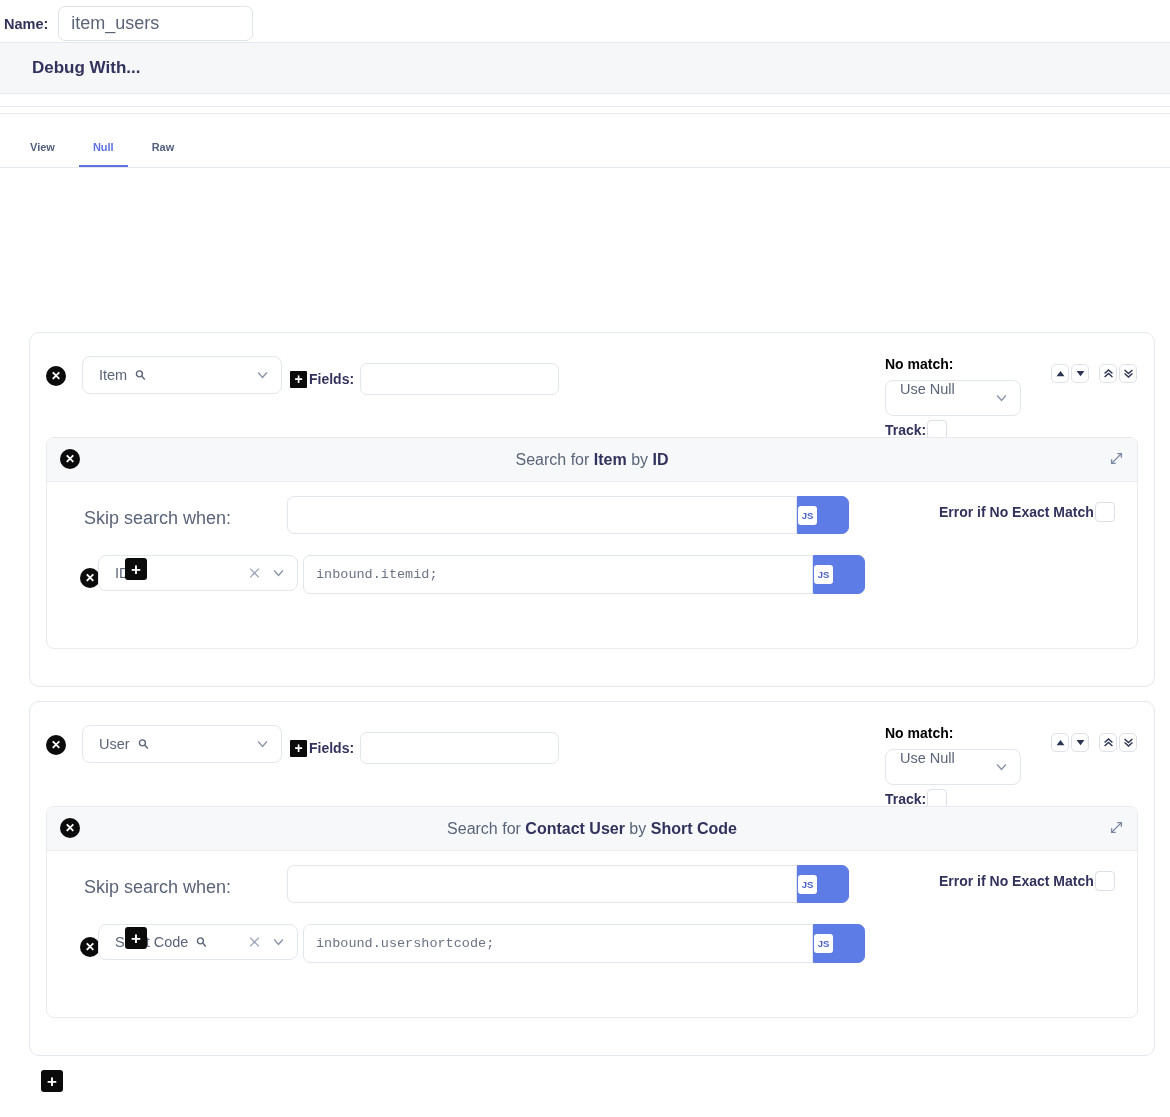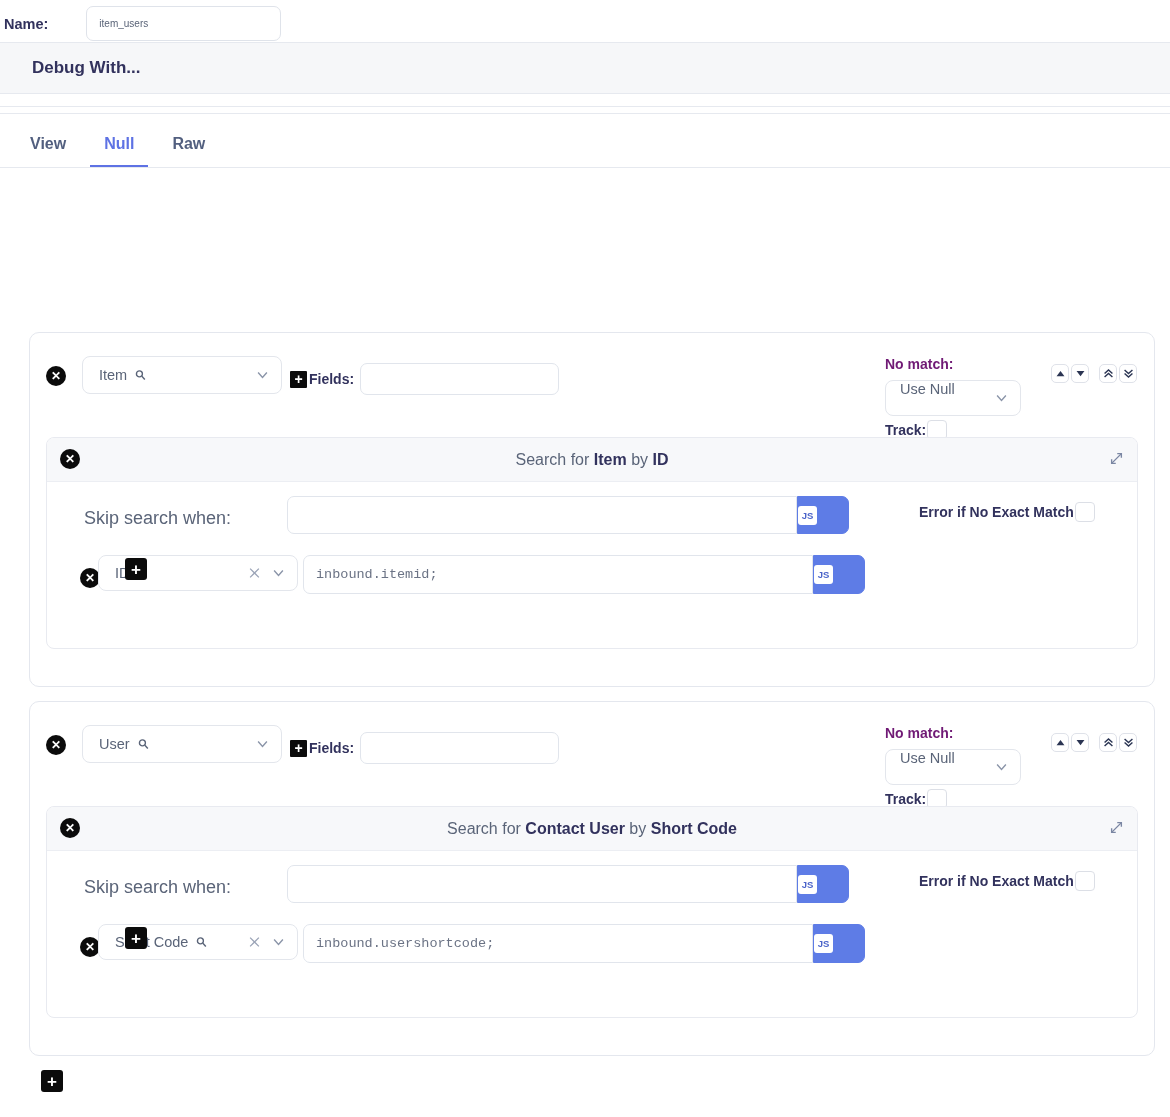--- a/index.html
+++ b/index.html
@@ -19,22 +19,22 @@
     display: flex; align-items: center; gap: 10px;
   }
   .name-label {
     font-size: 14.5px; font-weight: bold; color: #32325d;
     margin-left: 4px;
   }
   .name-input {
     width: 195px; height: 35px;
     border: 1px solid #dfe3ea; border-radius: 7px;
     background: #fff; color: #5a6478;
-    font-size: 10px; font-family: "Liberation Sans", sans-serif;
-    padding: 0 12px; outline: none; margin-left: 28px;
+    font-size: 18px; font-family: "Liberation Sans", sans-serif;
+    padding: 0 12px; outline: none;
   }
 
   
   .card-outer {
     position: absolute; left: -9px; top: 42px;
     width: 1190px;
     border: 1px solid #e6e9ef; border-radius: 9px;
     background: #ffffff;
   }
   .card-header {
@@ -60,21 +60,21 @@
     border-top-left-radius: 9px; border-top-right-radius: 9px;
     background: #fff;
     height: 55px;
   }
   .tabs {
     display: flex; align-items: flex-end;
     height: 54px; padding-left: 24px;
     border-bottom: 1px solid #e6e9ef;
   }
   .tab {
-    font-size: 16px; font-weight: bold; color: #525f7f;
+    font-size: 11px; font-weight: bold; color: #525f7f;
     padding: 0 14px 12px 14px; cursor: pointer;
     border-bottom: 2px solid transparent;
     margin-right: 10px;
   }
   .tab.active { color: #5e72e4; border-bottom-color: #5e72e4; }
 
   
   .resource-row {
     position: absolute; left: 0; top: 186px;
     display: flex; align-items: center;
@@ -164,21 +164,21 @@
   .fields-label { font-size: 14px; font-weight: bold; color: #32325d; margin-left: 2px; }
   .fields-input {
     margin-left: 6px;
     width: 199px; height: 32px;
     border: 1px solid #e1e5ec; border-radius: 7px; background: #fff;
     font-size: 14px; padding: 0 10px; outline: none;
     font-family: "Liberation Sans", sans-serif; color: #5a6478;
   }
 
   .nomatch-grp { position: absolute; left: 855px; top: 23px; }
-  .nomatch-label { font-size: 14px; font-weight: bold; color: #701a75; margin-bottom: 8px; }
+  .nomatch-label { font-size: 14px; font-weight: bold; color: #000000; margin-bottom: 8px; }
   .nomatch-sel {
     width: 136px; height: 36px;
     border: 1px solid #e3e6ec; border-radius: 8px; background: #fff;
     display: flex; align-items: flex-start; padding: 0 34px 0 14px;
     font-size: 14.5px; color: #5a6478; cursor: pointer; position: relative; user-select: none;
   }
   .nomatch-sel .chev { position: absolute; right: 11px; top: 50%; transform: translateY(-50%); width: 15px; height: 15px; color: #8a94a8; }
 
   .track-grp { display: flex; align-items: center; margin-top: 4px; }
   .track-label { font-size: 14px; font-weight: bold; color: #32325d; }
@@ -229,21 +229,21 @@
     border: 1px solid #5e7ce6; border-radius: 0 7px 7px 0;
     display: flex; align-items: center; justify-content: flex-start; cursor: pointer;
   }
   .js-badge {
     background: #fff; border-radius: 3px;
     width: 19px; height: 19px;
     display: flex; align-items: center; justify-content: center;
     font-size: 9.5px; font-weight: bold; color: #4a63c9;
     font-family: "Liberation Sans", sans-serif;
   }
-  .exact-grp { position: absolute; left: 872px; top: 20px; display: flex; align-items: center; }
+  .exact-grp { position: absolute; left: 892px; top: 20px; display: flex; align-items: center; }
   .exact-label { font-size: 14px; font-weight: bold; color: #32325d; }
 
   .kv-row { position: relative; height: 60px; }
   .kv-x { position: absolute; left: 33px; top: 20px; }
   .kv-sel {
     position: absolute; left: 51px; top: 7px;
     width: 200px; height: 36px;
     border: 1px solid #e3e6ec; border-radius: 8px; background: #fff;
     display: flex; align-items: center; padding: 0 60px 0 16px;
     font-size: 14.5px; color: #5a6478; cursor: pointer; user-select: none; gap: 7px;

